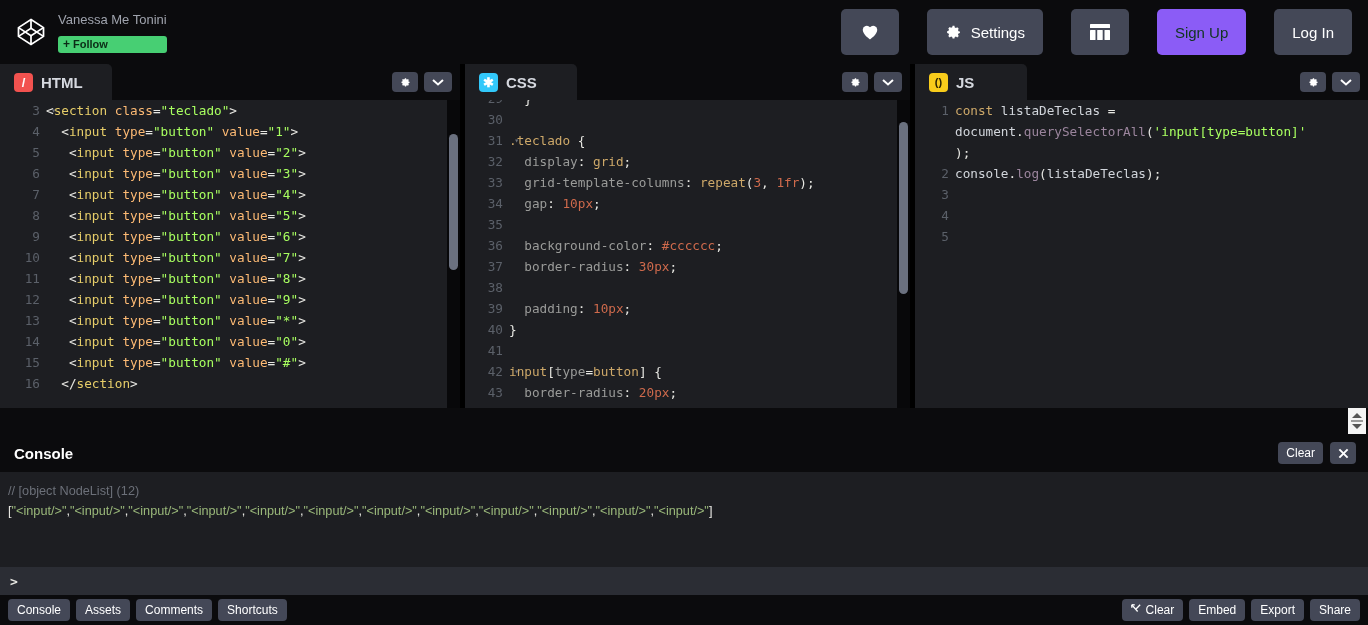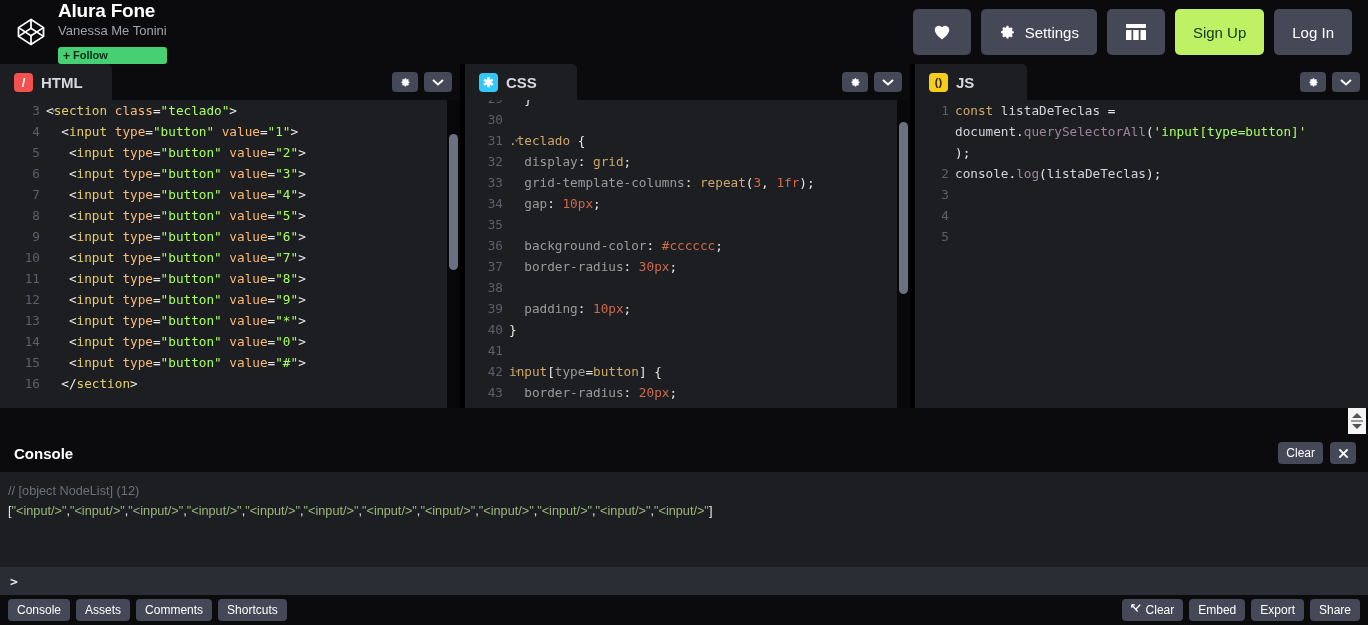--- a/index.html
+++ b/index.html
@@ -21,28 +21,28 @@
   .pen-title { font-size:19px; font-weight:bold; color:#fff; line-height:22px; letter-spacing:-0.2px;}
   .pen-sub { display:flex; gap:8px;flex-direction:column; }
   .pen-author { font-size:13px; color:#9fa3ad; line-height:16px; }
   .follow-btn {
     background:#47cf73; color:#0b2c16; font-size:11px; font-weight:bold;
     padding:2px 7px 2px 5px; border-radius:3px; display:inline-flex; align-items:center; gap:3px;
     border:none; cursor:pointer; line-height:13px;
   }
   .follow-plus { font-size:12px; font-weight:bold; line-height:12px; }
   .header-spacer { flex:1 1 auto; }
-  .hdr-actions { display:flex; align-items:flex-end; gap:10px; }
+  .hdr-actions { display:flex; align-items:flex-end; gap:28px; }
   .hbtn {
     background:#444857; color:#fff; border:none; border-radius:5px;
     height:46px; padding:0 18px; font-size:15px; cursor:pointer;
     display:inline-flex; align-items:center; gap:9px; font-family:"Liberation Sans", sans-serif;
   }
   .hbtn.icon-only { padding:0; width:58px; justify-content:center; }
-  .hbtn.green { background:#bef264; color:#10351d; }
+  .hbtn.green { background:#8b5cf6; color:#10351d; }
   .hbtn svg { display:block; }
 
   
   .editors { flex:0 0 344px; height:344px; display:flex; gap:0; background:#000; }
   .editor { position:relative; display:flex; flex-direction:column; background:#1d1e22; overflow:hidden; }
   .editor.html { flex:0 0 460px; width:460px; }
   .sep { flex:0 0 5px; background:#000; }
   .editor.css { flex:0 0 445px; width:445px; }
   .editor.js  { flex:1 1 auto; }
 
@@ -141,21 +141,20 @@
     <span class="logo">
       <svg width="30" height="30" viewBox="0 0 24 24" fill="none" stroke="currentColor" stroke-width="1.4">
         <polygon points="12,2 22,8.5 22,15.5 12,22 2,15.5 2,8.5"></polygon>
         <polyline points="2,8.5 12,15 22,8.5"></polyline>
         <polyline points="2,15.5 12,9 22,15.5"></polyline>
         <line x1="12" y1="2" x2="12" y2="9"></line>
         <line x1="12" y1="15" x2="12" y2="22"></line>
       </svg>
     </span>
     <div class="pen-meta">
-      <div class="pen-title">Alura Fone</div>
       <div class="pen-sub">
         <span class="pen-author">Vanessa Me Tonini</span>
         <button class="follow-btn">
           <span class="follow-plus">+</span>
           <span>Follow</span>
         </button>
       </div>
     </div>
     <div class="header-spacer"></div>
     <div class="hdr-actions">

